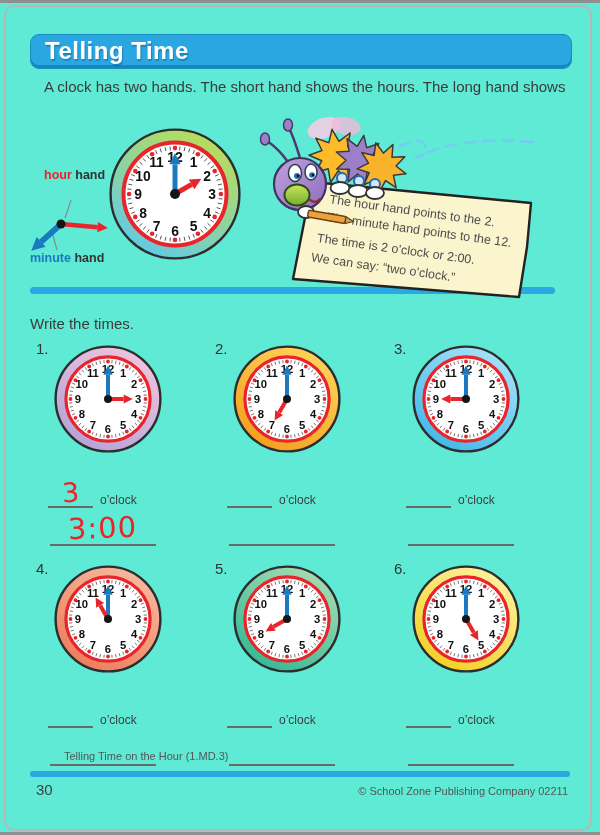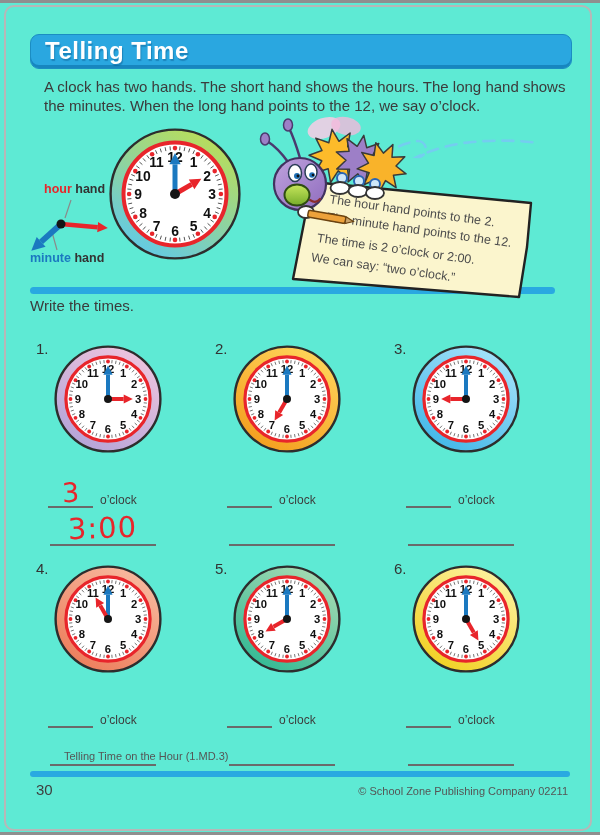--- a/index.html
+++ b/index.html
@@ -46,24 +46,23 @@
   <div class="edge" style="top:0"></div>
   <div class="edge" style="top:832px"></div>
   <div class="sheet"></div>
 
   <div class="banner">
     <span>Telling Time</span>
   </div>
 
   <div class="intro">
     <div>A clock has two hands. The short hand shows the hours. The long hand shows</div>
-    <div>the minutes. When the long hand points to the 12, we say o’clock.</div>
   </div>
 
-  <div class="hd-label" style="left:44px;top:182px;"><span class="red">hour</span><span> hand</span></div>
+  <div class="hd-label" style="left:44px;top:168px;"><span class="red">hour</span><span> hand</span></div>
   <div class="hd-label" style="left:30px;top:251px;"><span class="blue">minute</span><span> hand</span></div>
 
   <svg style="position:absolute;left:25px;top:178px;" width="115" height="90" viewBox="0 0 115 90">
     <line x1="46" y1="22" x2="40" y2="40" stroke="#8a8a8a" stroke-width="1.2"></line>
     <line x1="32" y1="72" x2="27" y2="54" stroke="#8a8a8a" stroke-width="1.2"></line>
     <g id="mini-arrows">
         <g transform="translate(36,46)">
           <line x1="0" y1="0" x2="36.7" y2="3.2" stroke="#e8252b" stroke-width="4.5"></line>
           <polygon points="46.8,4.1 36.2,8.3 37.1,-1.9" fill="#e8252b"></polygon>
           <line x1="0" y1="0" x2="-19.9" y2="17.9" stroke="#1b79c0" stroke-width="5.8"></line>
@@ -212,21 +211,21 @@
     <path d="M62,90 q6,4 10,-1" stroke="#8a2d2d" stroke-width="2.2" fill="none" stroke-linecap="round"></path>
     <ellipse cx="58" cy="102" rx="8" ry="6" fill="#fff" stroke="#333" stroke-width="1.8"></ellipse>
     <g transform="rotate(10 60 104)">
       <rect x="60" y="100" width="38" height="7" rx="2" fill="#eda23b" stroke="#6b4310" stroke-width="1.5"></rect>
       <polygon points="98,100 106,103.5 98,107" fill="#caa36a" stroke="#6b4310" stroke-width="1.2"></polygon>
     </g>
   </svg>
 
   <div class="divider" style="left:30px;top:287px;width:525px;"></div>
 
-  <div class="instr" style="top:297px;">Write the times.</div>
+  <div class="instr" style="top:315px;">Write the times.</div>
 
   <div id="grid">
       <div class="cell" style="left: 18px; top: 338px;">
         <div class="cellnum">1.</div>
         <svg width="108" height="108" viewBox="-54 -54 108 108">
           <defs>
             <linearGradient id="rgc0" x1="0.8" y1="0" x2="0.2" y2="1">
               <stop offset="0" stop-color="#f0c6de"></stop>
               <stop offset="1" stop-color="#b2a2d8"></stop>
             </linearGradient>

